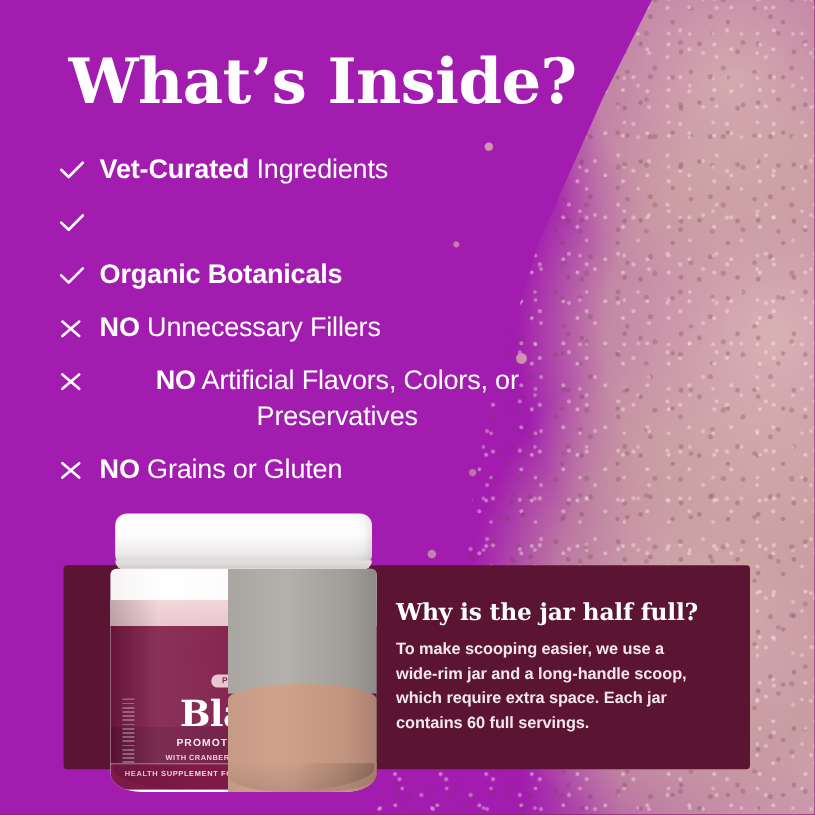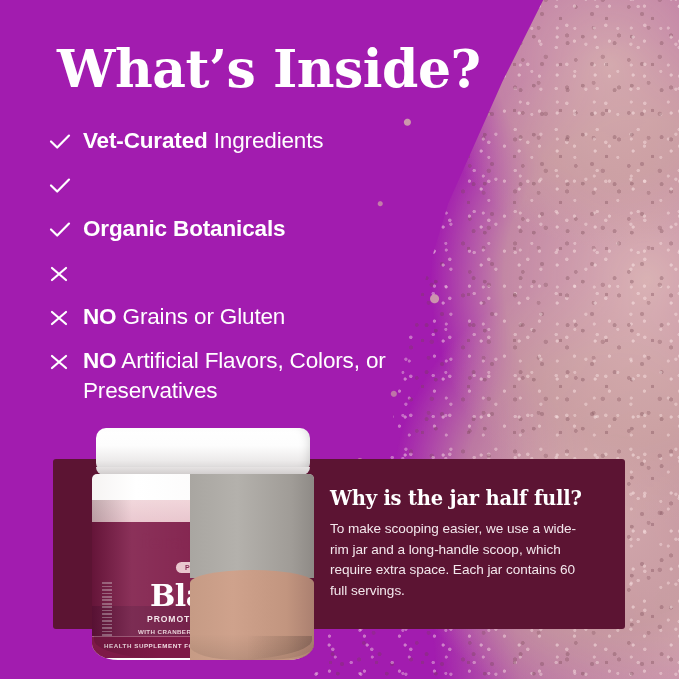--- a/index.html
+++ b/index.html
@@ -103,20 +103,21 @@
     white-space: nowrap;
   }
 
   
   .benefit-list {
     position: absolute;
     left: 49px;
     top: 126px;
     width: 430px;
     list-style: none;
+    text-align: center;
   }
   .benefit-row {
     display: flex;
     align-items: flex-start;
     margin-bottom: 14px;
     color: #ffffff;
   }
   .benefit-mark {
     flex: 0 0 34px;
     width: 34px;
@@ -133,21 +134,21 @@
     font-weight: 400;
     letter-spacing: -0.15px;
     color: #ffffff;
   }
   .benefit-text .strong { font-weight: 700; }
 
   
   .info-card {
     position: absolute;
     left: 53px;
-    top: 459px;
+    top: 471px;
     width: 572px;
     height: 170px;
     background: #5c1433;
     border-radius: 3px;
   }
   .card-title {
     position: absolute;
     left: 277px;
     top: 28px;
     font-family: "DejaVu Serif", "Liberation Serif", serif;
@@ -158,21 +159,21 @@
     white-space: nowrap;
   }
   .card-body {
     position: absolute;
     left: 277px;
     top: 60px;
     width: 258px;
     font-size: 13.6px;
     line-height: 20.5px;
     color: #f3e7ec;
-    font-weight: 400;
+    font-weight: 700;
     letter-spacing: -0.05px;
   }
 
   
   .jar {
     position: absolute;
     left: 92px;
     top: 428px;
     width: 222px;
     height: 232px;
@@ -374,41 +375,44 @@
         <span class="strong">Organic Botanicals</span><span></span>
       </span>
     </li>
 
     <li class="benefit-row">
       <span class="benefit-mark">
         <svg width="20" height="18" viewBox="0 0 20 18" aria-hidden="true">
           <path d="M3 3 L17 15 M17 3 L3 15" fill="none" stroke="#ffffff" stroke-width="2.2" stroke-linecap="round"></path>
         </svg>
       </span>
+      <span class="benefit-text">
+        <span class="strong">NO</span><span> Unnecessary Fillers</span>
+      </span>
     </li>
 
     <li class="benefit-row">
       <span class="benefit-mark">
         <svg width="20" height="18" viewBox="0 0 20 18" aria-hidden="true">
           <path d="M3 3 L17 15 M17 3 L3 15" fill="none" stroke="#ffffff" stroke-width="2.2" stroke-linecap="round"></path>
         </svg>
       </span>
       <span class="benefit-text">
-        <span class="strong">NO</span><span> Grains or Gluten</span>
+        <span class="strong">NO</span><span> Artificial Flavors, Colors, or Preservatives</span>
       </span>
     </li>
 
     <li class="benefit-row">
       <span class="benefit-mark">
         <svg width="20" height="18" viewBox="0 0 20 18" aria-hidden="true">
           <path d="M3 3 L17 15 M17 3 L3 15" fill="none" stroke="#ffffff" stroke-width="2.2" stroke-linecap="round"></path>
         </svg>
       </span>
       <span class="benefit-text">
-        <span class="strong">NO</span><span> Artificial Flavors, Colors, or Preservatives</span>
+        <span class="strong">NO</span><span> Grains or Gluten</span>
       </span>
     </li>
 
   </ul>
 
   <div class="info-card">
     <div class="card-title">Why is the jar half full?</div>
     <div class="card-body">To make scooping easier, we use a wide-rim jar and a long-handle scoop, which require extra space. Each jar contains 60 full servings.</div>
   </div>
 

